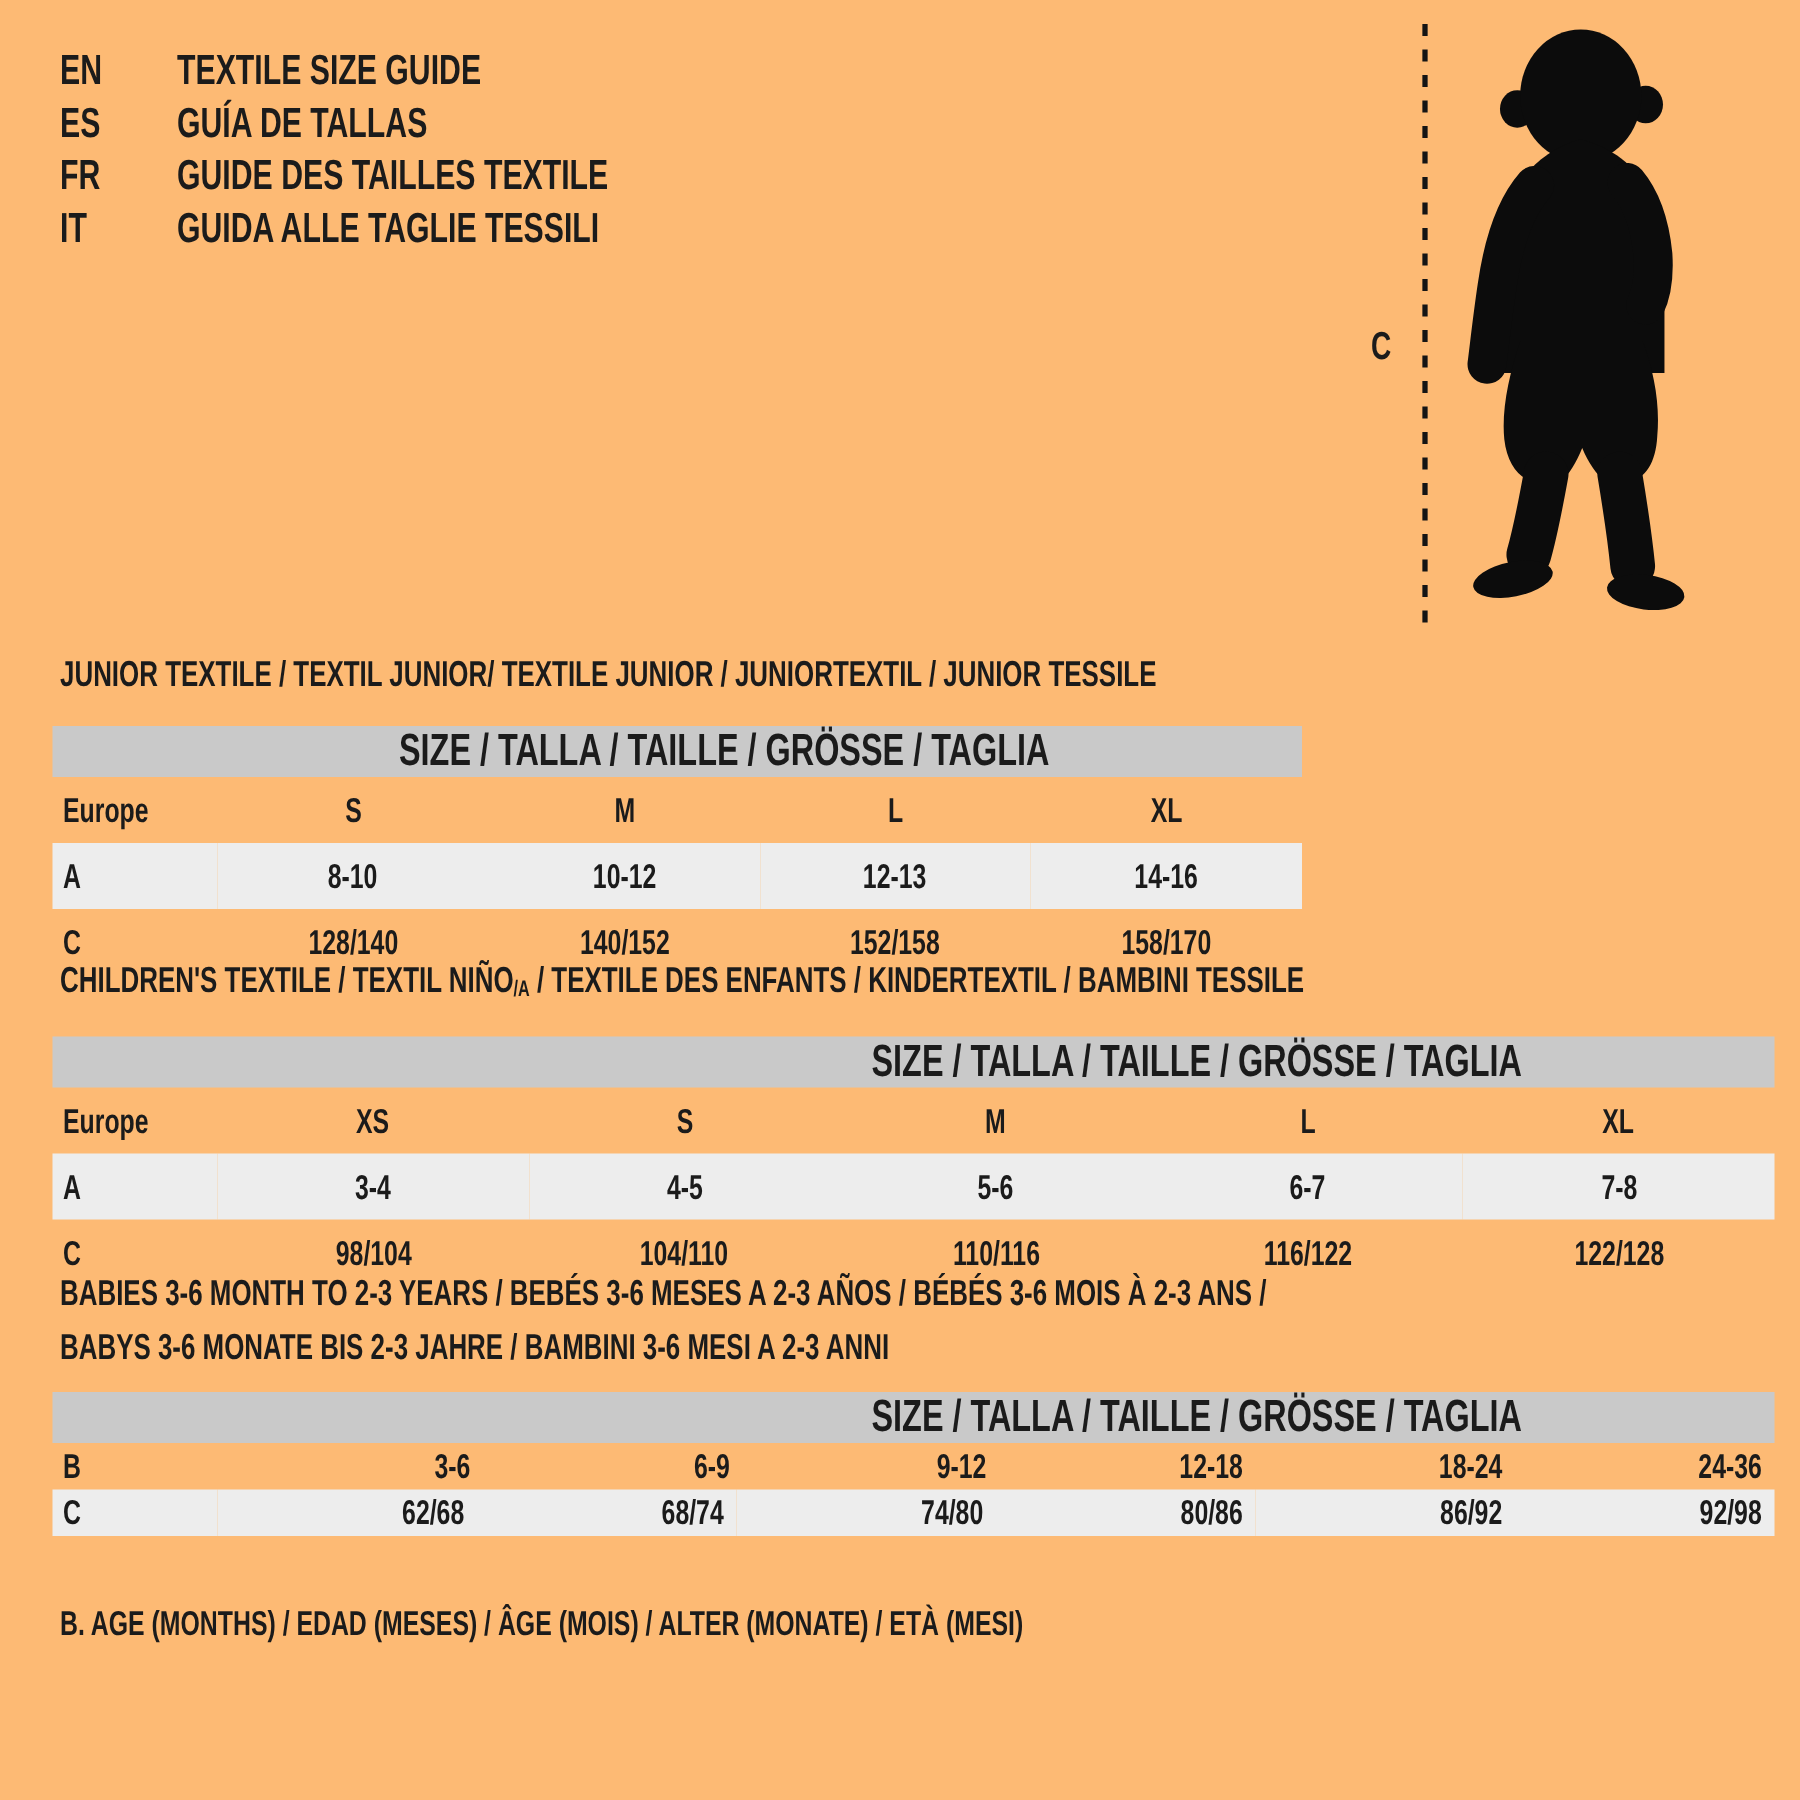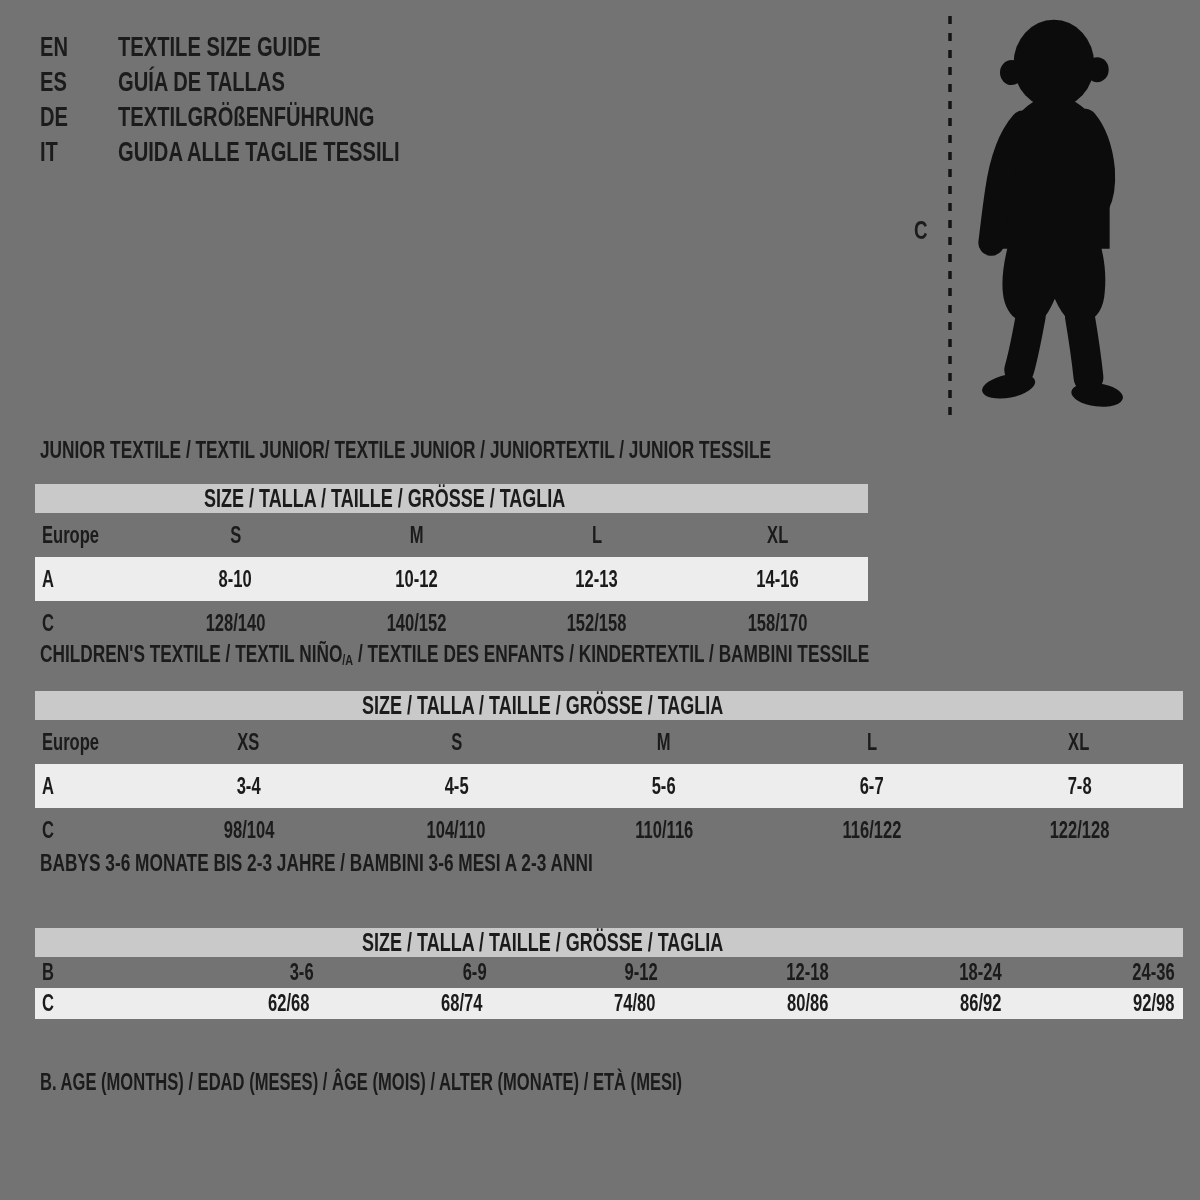--- a/index.html
+++ b/index.html
@@ -1,18 +1,18 @@
 <!DOCTYPE html>
 <html><head>
 <meta charset="utf-8">
 <style>
   html,body { margin:0; padding:0; }
   #page {
     position:relative; width:1200px; height:1200px;
-    background:#737373; color:#1b1b1b; overflow:hidden;
+    background:#fdba74; color:#1b1b1b; overflow:hidden;
     font-family:"Liberation Sans","DejaVu Sans",sans-serif;
     font-weight:700;
   }
   
   .cx  { display:inline-block; transform:scaleX(0.72); transform-origin:0 50%; white-space:nowrap; }
   .cxc { display:inline-block; transform:scaleX(0.72); transform-origin:50% 50%; white-space:nowrap; }
 
   
   .langs { position:absolute; left:40px; top:29px; }
   .lang-row { display:flex; align-items:center; height:35px; font-size:28px; }
@@ -27,22 +27,22 @@
   .sec-title { position:absolute; left:40px; font-size:24px; white-space:nowrap; }
   .t-junior-title   { top:436px; }
   .t-children-title { top:640px; }
   .t-babies-title   { top:845px; line-height:36px; }
   .t-sub { font-size:15px; position:relative; top:3px; }
 
   
   .size-table { position:absolute; left:35px; border-collapse:collapse; table-layout:fixed; }
   .size-table td { padding:0; vertical-align:middle; }
   .bar-row td {
-    background:#c9c9c9; height:28px; font-size:25px;
-    text-align:center; padding-left:7px;text-decoration:underline;
+    background:#c9c9c9; height:28px; font-size:30px;
+    text-align:right; padding-left:7px;text-decoration:underline;
   }
   .data-row td { height:44px; font-size:23px; text-align:center; }
   .babies .data-row td { height:31px;text-align:right; }
   .data-row td.lbl { text-align:left; padding-left:7px; }
   tr.alt td { background:#ededed; }
   .col-label { width:110px; }
 
   .junior-table   { top:484px; width:833px; }
   .children-table { top:691px; width:1148px; }
   .babies-table   { top:928px; width:1148px; }
@@ -58,22 +58,22 @@
   <div class="langs">
     <div class="lang-row">
       <span class="lang-code"><span class="cx">EN</span></span>
       <span class="cx">TEXTILE SIZE GUIDE</span>
     </div>
     <div class="lang-row">
       <span class="lang-code"><span class="cx">ES</span></span>
       <span class="cx">GUÍA DE TALLAS</span>
     </div>
     <div class="lang-row">
-      <span class="lang-code"><span class="cx">DE</span></span>
-      <span class="cx">TEXTILGRÖßENFÜHRUNG</span>
+      <span class="lang-code"><span class="cx">FR</span></span>
+      <span class="cx">GUIDE DES TAILLES TEXTILE</span>
     </div>
     <div class="lang-row">
       <span class="lang-code"><span class="cx">IT</span></span>
       <span class="cx">GUIDA ALLE TAGLIE TESSILI</span>
     </div>
   </div>
 
   <div class="measure-c">
     <span class="cx">C</span>
   </div>
@@ -180,20 +180,21 @@
         <td><span class="cxc">98/104</span></td>
         <td><span class="cxc">104/110</span></td>
         <td><span class="cxc">110/116</span></td>
         <td><span class="cxc">116/122</span></td>
         <td><span class="cxc">122/128</span></td>
       </tr>
     </tbody>
   </table>
 
   <div class="sec-title t-babies-title">
+    <div><span class="cx">BABIES 3-6 MONTH TO 2-3 YEARS / BEBÉS 3-6 MESES A 2-3 AÑOS / BÉBÉS 3-6 MOIS À 2-3 ANS /</span></div>
     <div><span class="cx">BABYS 3-6 MONATE BIS 2-3 JAHRE / BAMBINI 3-6 MESI A 2-3 ANNI</span></div>
   </div>
 
   <table class="size-table babies-table babies">
     <colgroup>
         <col class="col-label">
         <col>
         <col>
         <col>
         <col>

